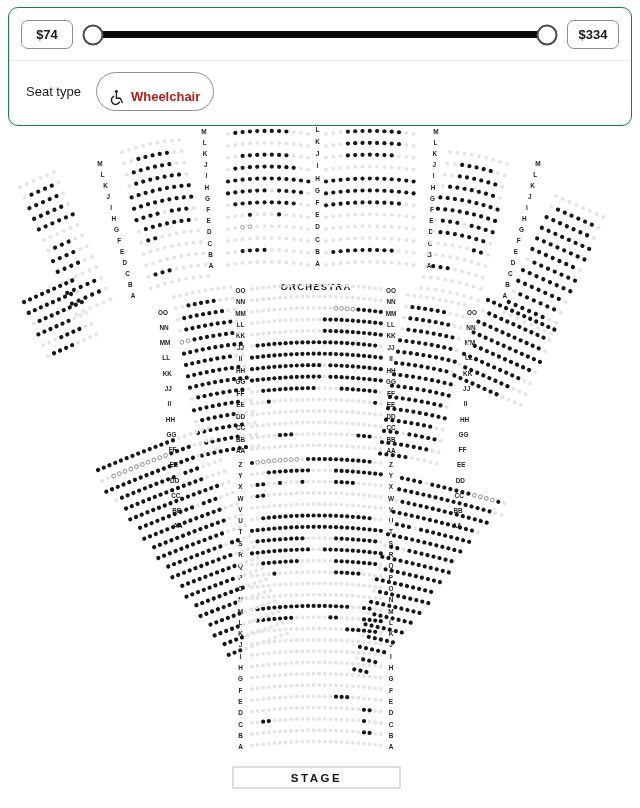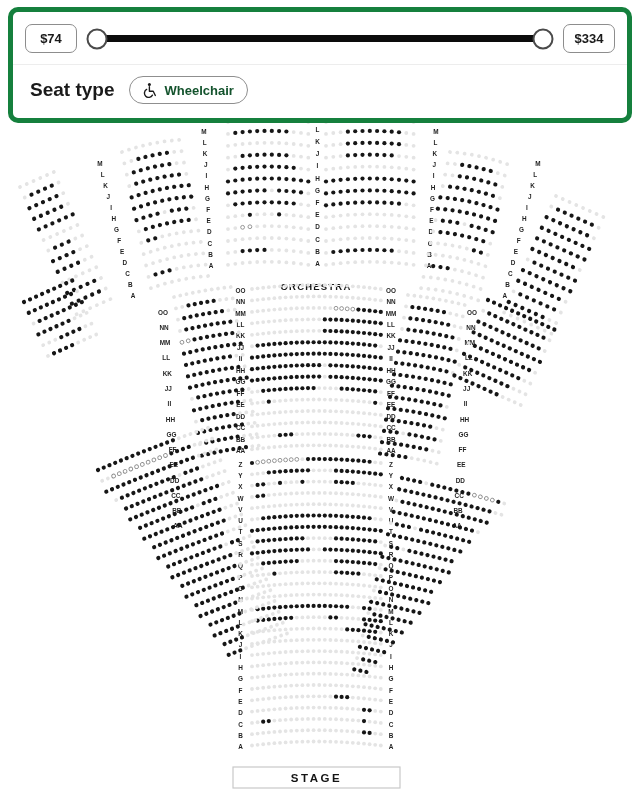--- a/index.html
+++ b/index.html
@@ -8,35 +8,35 @@
   
   .map-wrap{position:absolute;inset:0;}
   .rowlbl{font-family:"Liberation Sans",sans-serif;font-size:6.4px;font-weight:bold;
           fill:#1f1f1f;text-anchor:middle;dominant-baseline:middle;}
   .maptitle{font-family:"Liberation Sans",sans-serif;font-size:9.5px;font-weight:bold;
             letter-spacing:1.2px;fill:#141414;text-anchor:middle;}
   .stagetext{font-family:"Liberation Sans",sans-serif;font-size:11.5px;font-weight:bold;
              letter-spacing:2.5px;fill:#141414;text-anchor:middle;}
   
   .filter-card{position:absolute;left:8px;right:8px;top:7px;background:#fff;
-               border:5px solid #15803d;border-radius:10px;z-index:5;}
+               border:1px solid #15803d;border-radius:10px;z-index:5;}
   .price-row{display:flex;align-items:center;gap:13px;padding:12px 12px 11px;}
   .price-box{border:1px solid #8d8d8d;border-radius:7px;padding:6px 9px;font-weight:bold;
              font-size:13px;min-width:32px;text-align:center;background:#fff;}
   .slider{flex:1;position:relative;height:22px;}
   .track{position:absolute;top:50%;left:0;right:0;height:7px;margin-top:-3.5px;
          background:#0c0c0c;border-radius:4px;}
   .handle{position:absolute;top:50%;width:21px;height:21px;border-radius:50%;background:#fff;
           border:2px solid #4a4a4a;transform:translate(-50%,-50%);box-sizing:border-box;}
   .divider{height:1px;background:#ededed;}
   .type-row{display:flex;align-items:center;gap:15px;padding:11px 17px 14px;}
-  .type-label{font-weight:bold;font-size:19px;}
-  .chip{display:inline-flex;align-items:center;gap:7px;border:1.4px solid #8f8f8f;
-        border-radius:999px;padding:5px 13px 5px 11px;background:#fff;font-size:13px;
-        font-weight:600;font-family:"Liberation Sans",sans-serif;color:#14532d;cursor:pointer;}
+  .type-label{font-weight:normal;font-size:13px;}
+  .chip{display:inline-flex;gap:7px;border:1.4px solid #8f8f8f;
+        border-radius:999px;padding:16px 13px 5px 11px;background:#fff;font-size:13px;
+        font-weight:600;font-family:"Liberation Sans",sans-serif;color:#b91c1c;cursor:pointer;}
 </style>
 </head>
 <body>
 
 <div class="screen">
 
   <div class="map-wrap">
     <svg id="map-svg" width="640" height="808" viewBox="0 0 640 808" xmlns="http://www.w3.org/2000/svg">
       <text class="maptitle" x="320" y="108">MEZZANINE</text>
       <text class="maptitle" x="316" y="290">ORCHESTRA</text>

